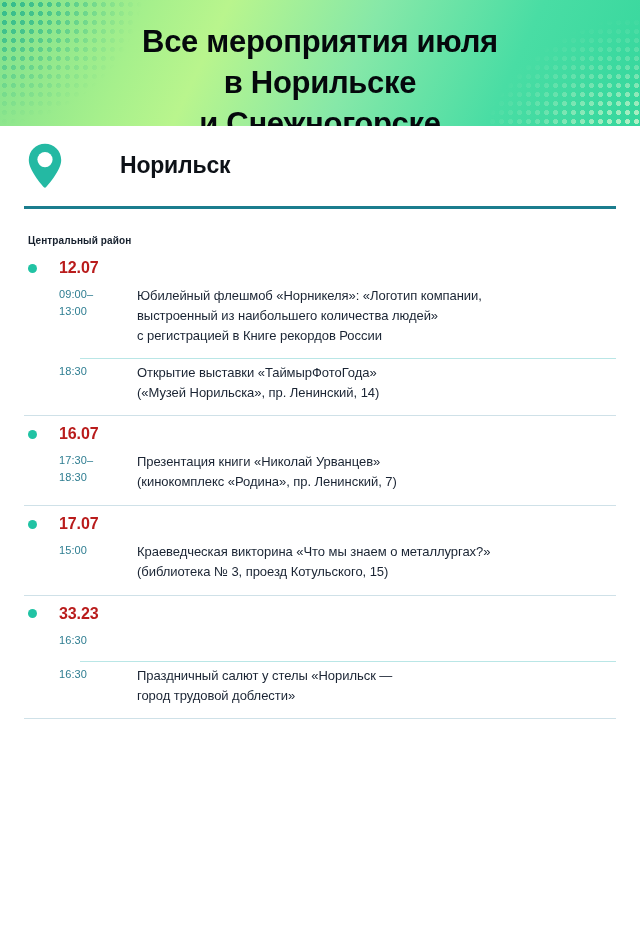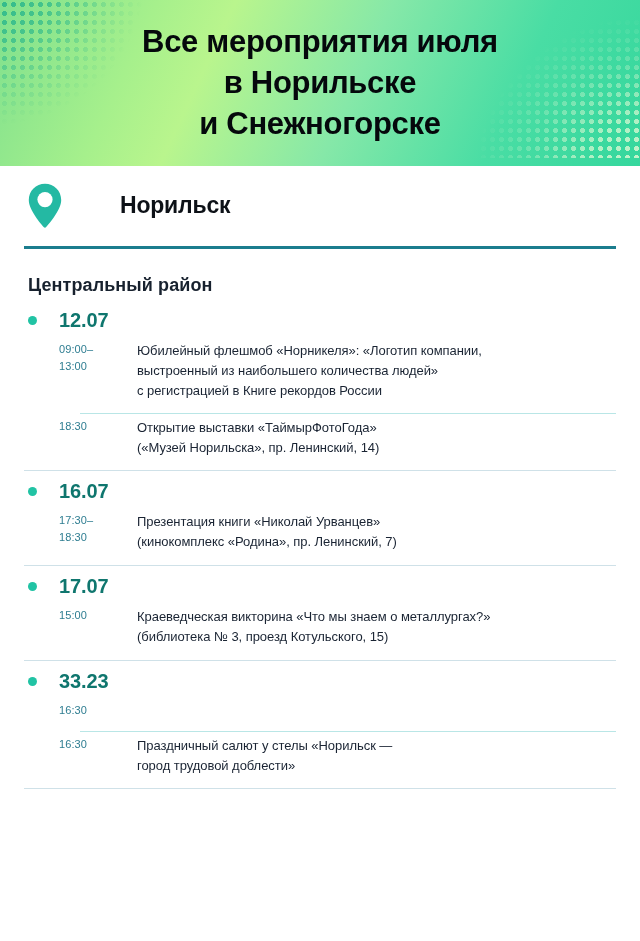--- a/index.html
+++ b/index.html
@@ -14,21 +14,21 @@
     font-family: "Liberation Sans", sans-serif;
     color: #1a2433;
     overflow: hidden;
     position: relative;
   }
 
   
   .banner {
     position: relative;
     width: 640px;
-    height: 166px;
+    height: 126px;
     overflow: hidden;
     background:
       linear-gradient(115deg,
         #7fe08e 0%,
         #a6f08c 22%,
         #b9f58d 33%,
         #86e8a8 55%,
         #49dda4 78%,
         #35d79d 100%);
   }
@@ -95,21 +95,21 @@
     letter-spacing: -0.2px;
     color: #0d1117;
   }
   .city-rule {
     height: 3px;
     background: #1b7d8e;
     margin: 2px 0 0 0;
   }
 
   .district {
-    font-size: 18px;
+    font-size: 10px;
     font-weight: bold;
     color: #17212e;
     padding: 26px 0 4px 4px;
     letter-spacing: 0.1px;
   }
 
   
   .date-group { padding-top: 9px; }
 
   .date-row {
@@ -120,23 +120,23 @@
   }
   .bullet {
     width: 9px;
     height: 9px;
     border-radius: 50%;
     background: #21c3a4;
     flex: 0 0 9px;
   }
   .date-label {
     margin-left: 22px;
-    font-size: 20px;
-    font-weight: bold;
-    color: #0f766e;
+    font-size: 16px;
+    font-weight: bold;
+    color: #b91c1c;
     letter-spacing: -0.1px;
   }
 
   .event-row {
     display: flex;
     align-items: flex-start;
     padding: 4px 0 7px 0;
   }
   .event-time {
     flex: 0 0 78px;

